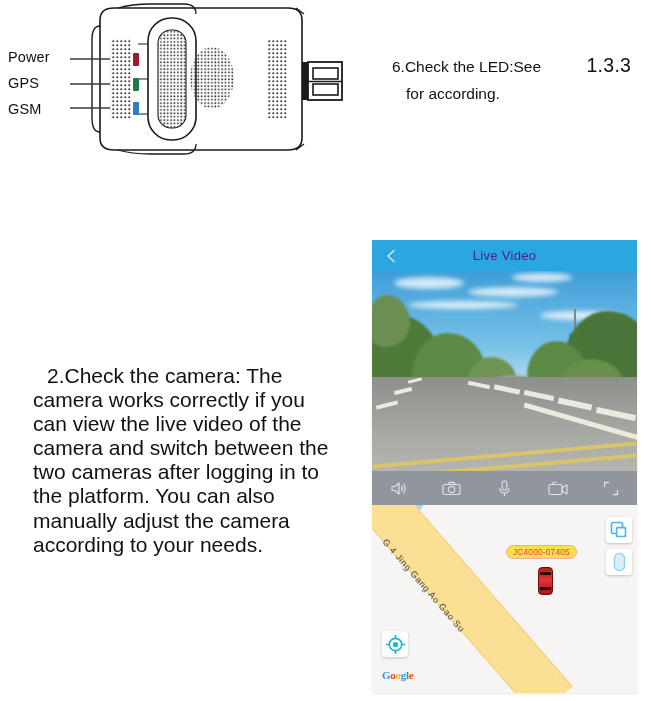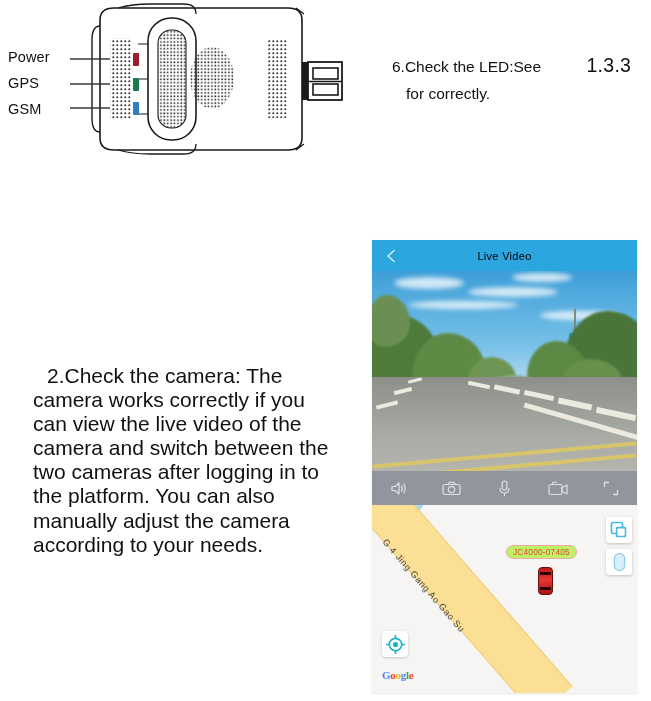--- a/index.html
+++ b/index.html
@@ -79,22 +79,22 @@
     align-items: center;
     justify-content: center;
   }
   #back-chevron {
     position: absolute;
     left: 12px; top: 50%;
     transform: translateY(-50%);
     width: 14px; height: 14px;
   }
   #app-title {
-    color: #000000;
-    font-size: 11px;
+    color: #4c1d95;
+    font-size: 13px;
     letter-spacing: 0.3px;
   }
 
   
   #video-area {
     position: relative;
     height: 200px;
     background: linear-gradient(#3e9ed8 0%, #79c2e8 38%, #bcdcef 58%, #dfe9ef 70%, #c9cbc6 100%);
     overflow: hidden;
   }
@@ -187,21 +187,21 @@
   #water-corner {
     position: absolute;
     left: 18px; top: -14px;
     width: 34px; height: 26px;
     background: #a9d7f0;
     border-radius: 0 0 70% 40%;
   }
   #vehicle-label {
     position: absolute;
     left: 134px; top: 40px;
-    background: #bef264;
+    background: #fde047;
     border: 1px solid #f0a9a9;
     border-radius: 9px;
     padding: 1px 6px;
     font-size: 8.3px;
     color: #e2443f;
     white-space: nowrap;
     letter-spacing: 0.2px;
   }
   #vehicle-marker {
     position: absolute;
@@ -311,21 +311,21 @@
 
   <div id="led-labels">
     <div class="led-label">Power</div>
     <div class="led-label">GPS</div>
     <div class="led-label">GSM</div>
   </div>
 </div>
 
 <div id="step1">
   <span>6.Check the LED:See </span><span class="big">1.3.3</span>
-  <span class="l2">for correctly.</span>
+  <span class="l2">for according.</span>
 </div>
 
 <div id="step2">
   <span class="indent">2.Check the camera: The camera works correctly if you can view the live video of the camera and switch between the two cameras after logging in to the platform. You can also manually adjust the camera according to your needs.</span>
 </div>
 
 <div id="phone-panel">
 
   <div id="app-header">
     <svg id="back-chevron" viewBox="0 0 14 14">

